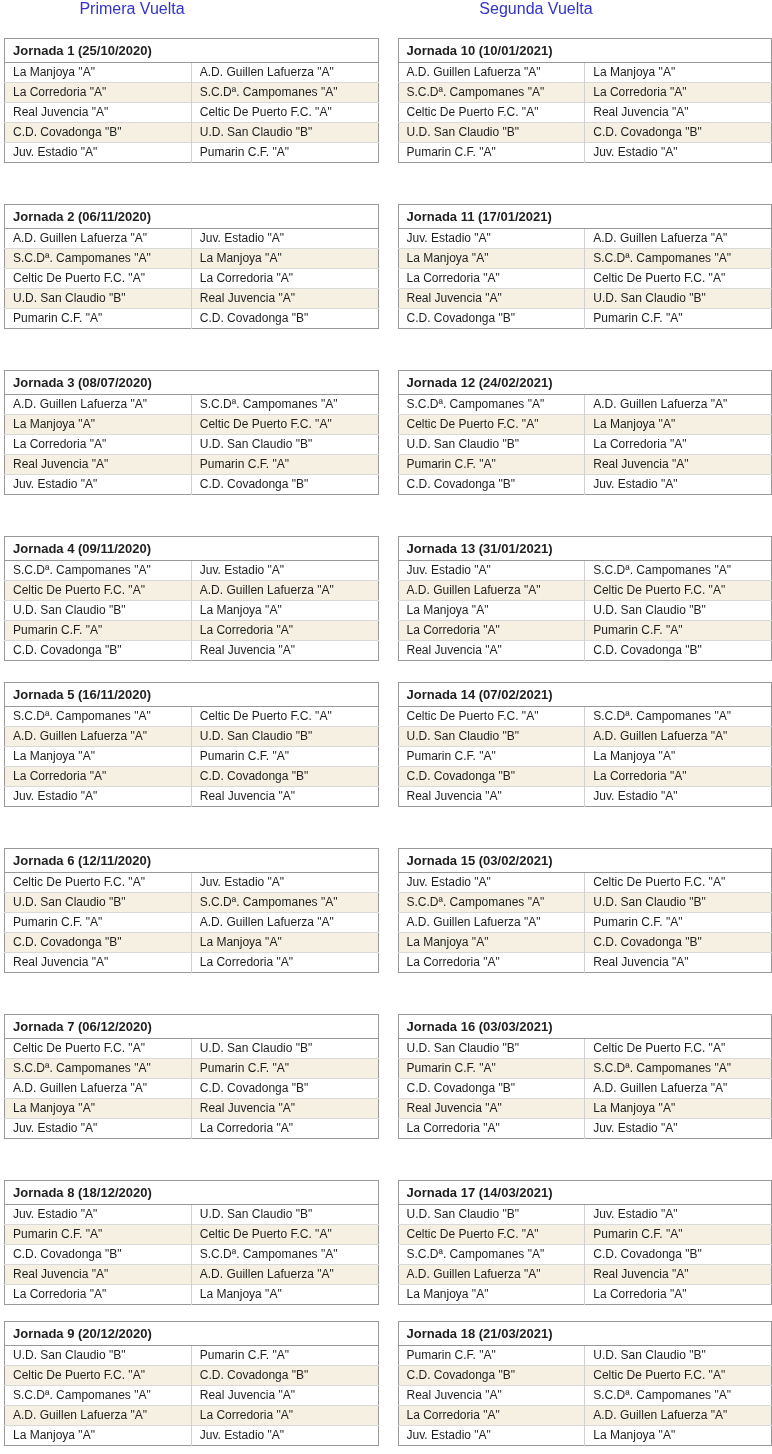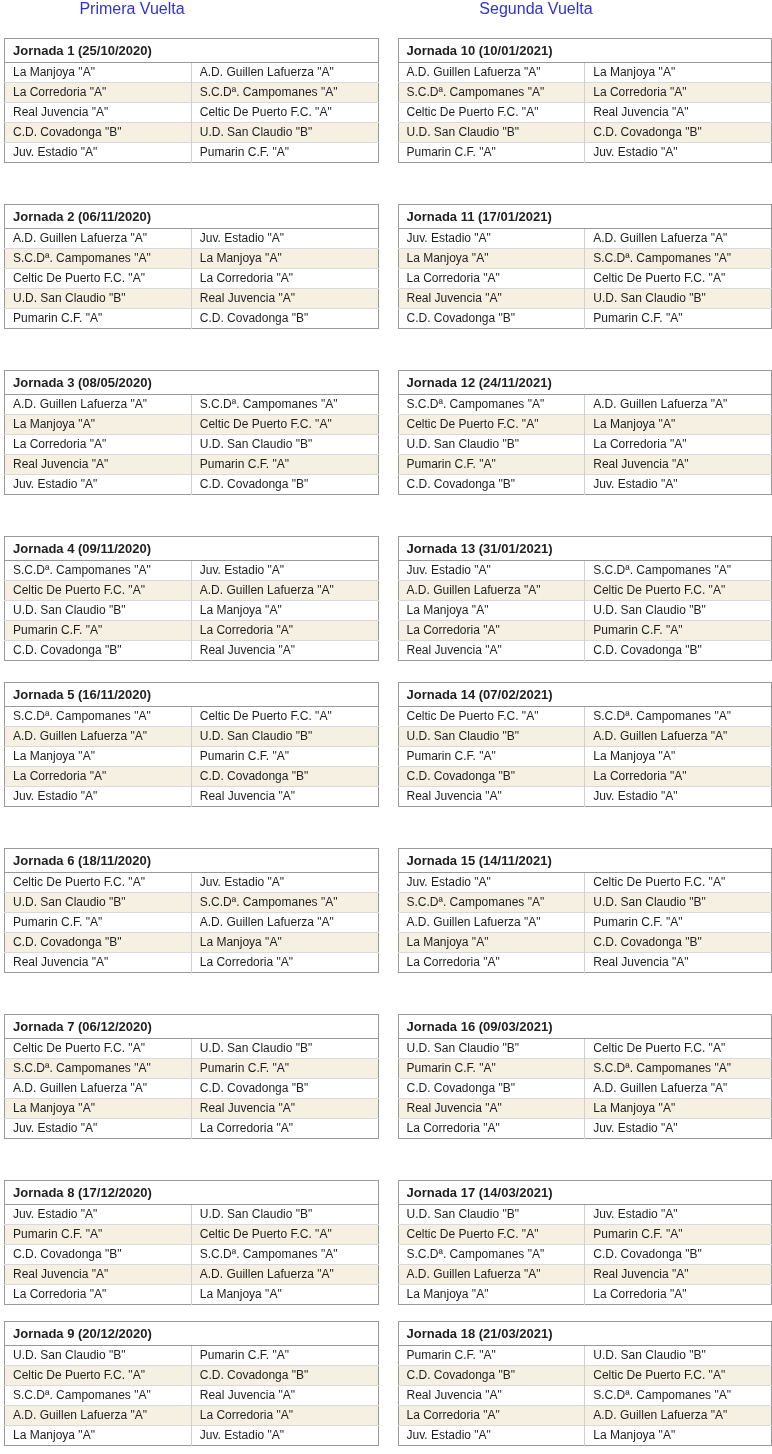--- a/index.html
+++ b/index.html
@@ -206,50 +206,50 @@
     <td class="home">C.D. Covadonga "B"</td>
     <td class="away">Pumarin C.F. "A"</td>
   </tr>
           </tbody>
   </table>
       </div>
       <div class="pair-row">
         <table class="round-table">
     <thead>
       <tr>
-        <th colspan="2" class="round-title">Jornada 3 (08/05/2020)</th>
-      </tr>
-    </thead>
-    <tbody>
-            <tr class="match-row">
-    <td class="home">A.D. Guillen Lafuerza "A"</td>
-    <td class="away">S.C.Dª. Campomanes "A"</td>
-  </tr>
-            <tr class="match-row">
-    <td class="home">La Manjoya "A"</td>
-    <td class="away">Celtic De Puerto F.C. "A"</td>
-  </tr>
-            <tr class="match-row">
-    <td class="home">La Corredoria "A"</td>
-    <td class="away">U.D. San Claudio "B"</td>
-  </tr>
-            <tr class="match-row">
-    <td class="home">Real Juvencia "A"</td>
-    <td class="away">Pumarin C.F. "A"</td>
-  </tr>
-            <tr class="match-row">
-    <td class="home">Juv. Estadio "A"</td>
-    <td class="away">C.D. Covadonga "B"</td>
-  </tr>
-          </tbody>
-  </table>
-        <table class="round-table">
-    <thead>
-      <tr>
-        <th colspan="2" class="round-title">Jornada 12 (24/11/2021)</th>
+        <th colspan="2" class="round-title">Jornada 3 (08/07/2020)</th>
+      </tr>
+    </thead>
+    <tbody>
+            <tr class="match-row">
+    <td class="home">A.D. Guillen Lafuerza "A"</td>
+    <td class="away">S.C.Dª. Campomanes "A"</td>
+  </tr>
+            <tr class="match-row">
+    <td class="home">La Manjoya "A"</td>
+    <td class="away">Celtic De Puerto F.C. "A"</td>
+  </tr>
+            <tr class="match-row">
+    <td class="home">La Corredoria "A"</td>
+    <td class="away">U.D. San Claudio "B"</td>
+  </tr>
+            <tr class="match-row">
+    <td class="home">Real Juvencia "A"</td>
+    <td class="away">Pumarin C.F. "A"</td>
+  </tr>
+            <tr class="match-row">
+    <td class="home">Juv. Estadio "A"</td>
+    <td class="away">C.D. Covadonga "B"</td>
+  </tr>
+          </tbody>
+  </table>
+        <table class="round-table">
+    <thead>
+      <tr>
+        <th colspan="2" class="round-title">Jornada 12 (24/02/2021)</th>
       </tr>
     </thead>
     <tbody>
             <tr class="match-row">
     <td class="home">S.C.Dª. Campomanes "A"</td>
     <td class="away">A.D. Guillen Lafuerza "A"</td>
   </tr>
             <tr class="match-row">
     <td class="home">Celtic De Puerto F.C. "A"</td>
     <td class="away">La Manjoya "A"</td>
@@ -386,50 +386,50 @@
     <td class="home">Real Juvencia "A"</td>
     <td class="away">Juv. Estadio "A"</td>
   </tr>
           </tbody>
   </table>
       </div>
       <div class="pair-row">
         <table class="round-table">
     <thead>
       <tr>
-        <th colspan="2" class="round-title">Jornada 6 (18/11/2020)</th>
-      </tr>
-    </thead>
-    <tbody>
-            <tr class="match-row">
-    <td class="home">Celtic De Puerto F.C. "A"</td>
-    <td class="away">Juv. Estadio "A"</td>
-  </tr>
-            <tr class="match-row">
-    <td class="home">U.D. San Claudio "B"</td>
-    <td class="away">S.C.Dª. Campomanes "A"</td>
-  </tr>
-            <tr class="match-row">
-    <td class="home">Pumarin C.F. "A"</td>
-    <td class="away">A.D. Guillen Lafuerza "A"</td>
-  </tr>
-            <tr class="match-row">
-    <td class="home">C.D. Covadonga "B"</td>
-    <td class="away">La Manjoya "A"</td>
-  </tr>
-            <tr class="match-row">
-    <td class="home">Real Juvencia "A"</td>
-    <td class="away">La Corredoria "A"</td>
-  </tr>
-          </tbody>
-  </table>
-        <table class="round-table">
-    <thead>
-      <tr>
-        <th colspan="2" class="round-title">Jornada 15 (14/11/2021)</th>
+        <th colspan="2" class="round-title">Jornada 6 (12/11/2020)</th>
+      </tr>
+    </thead>
+    <tbody>
+            <tr class="match-row">
+    <td class="home">Celtic De Puerto F.C. "A"</td>
+    <td class="away">Juv. Estadio "A"</td>
+  </tr>
+            <tr class="match-row">
+    <td class="home">U.D. San Claudio "B"</td>
+    <td class="away">S.C.Dª. Campomanes "A"</td>
+  </tr>
+            <tr class="match-row">
+    <td class="home">Pumarin C.F. "A"</td>
+    <td class="away">A.D. Guillen Lafuerza "A"</td>
+  </tr>
+            <tr class="match-row">
+    <td class="home">C.D. Covadonga "B"</td>
+    <td class="away">La Manjoya "A"</td>
+  </tr>
+            <tr class="match-row">
+    <td class="home">Real Juvencia "A"</td>
+    <td class="away">La Corredoria "A"</td>
+  </tr>
+          </tbody>
+  </table>
+        <table class="round-table">
+    <thead>
+      <tr>
+        <th colspan="2" class="round-title">Jornada 15 (03/02/2021)</th>
       </tr>
     </thead>
     <tbody>
             <tr class="match-row">
     <td class="home">Juv. Estadio "A"</td>
     <td class="away">Celtic De Puerto F.C. "A"</td>
   </tr>
             <tr class="match-row">
     <td class="home">S.C.Dª. Campomanes "A"</td>
     <td class="away">U.D. San Claudio "B"</td>
@@ -475,21 +475,21 @@
   </tr>
             <tr class="match-row">
     <td class="home">Juv. Estadio "A"</td>
     <td class="away">La Corredoria "A"</td>
   </tr>
           </tbody>
   </table>
         <table class="round-table">
     <thead>
       <tr>
-        <th colspan="2" class="round-title">Jornada 16 (09/03/2021)</th>
+        <th colspan="2" class="round-title">Jornada 16 (03/03/2021)</th>
       </tr>
     </thead>
     <tbody>
             <tr class="match-row">
     <td class="home">U.D. San Claudio "B"</td>
     <td class="away">Celtic De Puerto F.C. "A"</td>
   </tr>
             <tr class="match-row">
     <td class="home">Pumarin C.F. "A"</td>
     <td class="away">S.C.Dª. Campomanes "A"</td>
@@ -506,21 +506,21 @@
     <td class="home">La Corredoria "A"</td>
     <td class="away">Juv. Estadio "A"</td>
   </tr>
           </tbody>
   </table>
       </div>
       <div class="pair-row gap-tiny">
         <table class="round-table">
     <thead>
       <tr>
-        <th colspan="2" class="round-title">Jornada 8 (17/12/2020)</th>
+        <th colspan="2" class="round-title">Jornada 8 (18/12/2020)</th>
       </tr>
     </thead>
     <tbody>
             <tr class="match-row">
     <td class="home">Juv. Estadio "A"</td>
     <td class="away">U.D. San Claudio "B"</td>
   </tr>
             <tr class="match-row">
     <td class="home">Pumarin C.F. "A"</td>
     <td class="away">Celtic De Puerto F.C. "A"</td>

